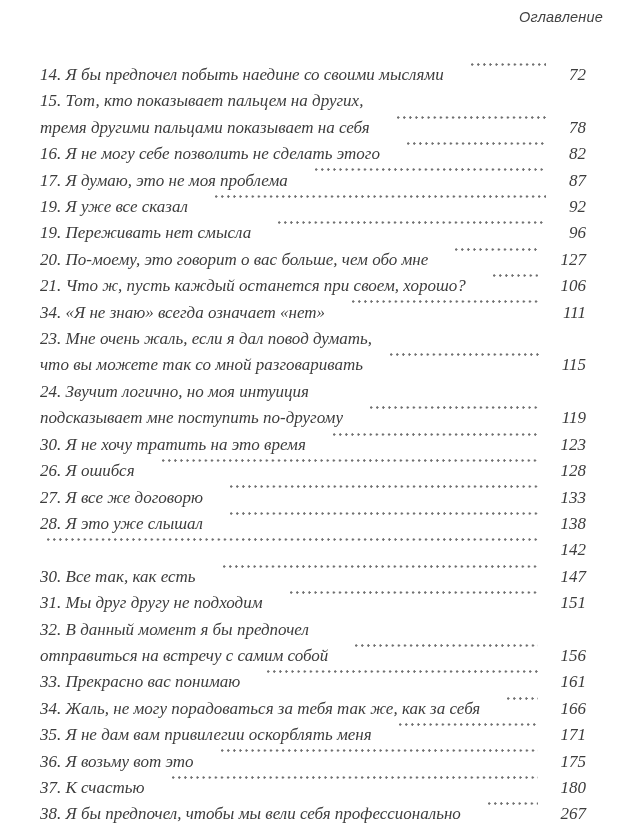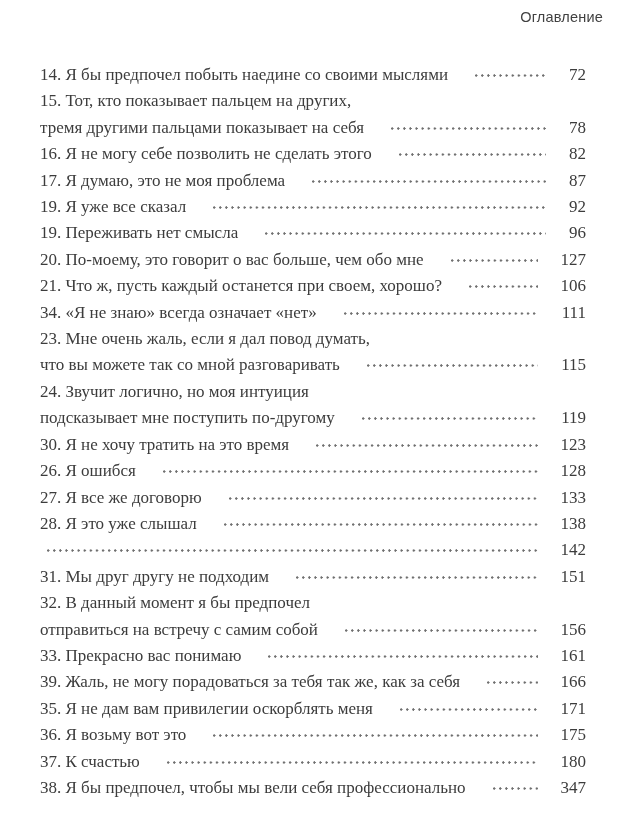--- a/index.html
+++ b/index.html
@@ -12,39 +12,40 @@
     width:621px;height:833px;
     background:var(--page-bg);
     font-family:"Liberation Serif","DejaVu Serif",serif;
     color:var(--text-color);
     overflow:hidden;
   }
   .page{
     box-sizing:border-box;
     width:621px;height:592px;
     padding:9px 35px 16px 40px;
+    font-style:italic;
   }
   .running-header{
     text-align:right;
     font-family:"Liberation Sans","DejaVu Sans",sans-serif;
     font-size:14.5px;
     letter-spacing:.2px;
     color:#414141;
     margin-right:-17px; 
   }
   .toc{
     margin-top:37px;
     font-size:17px;
     line-height:26.4px;
   }
   .entry{margin:0;}
   .line{display:block;}
   .line.last{
     display:flex;
-    align-items:center;
+    align-items:flex-start;
     gap:20px;
   }
   .t{
     flex:0 0 auto;
     white-space:nowrap;
   }
   .leader{
     flex:1 1 auto;
     display:inline-block;
     height:4px;
@@ -192,20 +193,27 @@
         </div>
       </div>
 
   <div class="entry">
         <div class="line last">
           <span class="leader"></span>
           <span class="pagenum">142</span>
         </div>
       </div>
 
+  <div class="entry">
+        <div class="line last">
+          <span class="t">30. Все так, как есть</span>
+          <span class="leader"></span>
+          <span class="pagenum">147</span>
+        </div>
+      </div>
 
   <div class="entry">
         <div class="line last">
           <span class="t">31. Мы друг другу не подходим</span>
           <span class="leader"></span>
           <span class="pagenum">151</span>
         </div>
       </div>
 
   <div class="entry">
@@ -220,21 +228,21 @@
   <div class="entry">
         <div class="line last">
           <span class="t">33. Прекрасно вас понимаю</span>
           <span class="leader"></span>
           <span class="pagenum">161</span>
         </div>
       </div>
 
   <div class="entry">
         <div class="line last">
-          <span class="t">39. Жаль, не могу порадоваться за тебя так же, как за себя</span>
+          <span class="t">34. Жаль, не могу порадоваться за тебя так же, как за себя</span>
           <span class="leader"></span>
           <span class="pagenum">166</span>
         </div>
       </div>
 
   <div class="entry">
         <div class="line last">
           <span class="t">35. Я не дам вам привилегии оскорблять меня</span>
           <span class="leader"></span>
           <span class="pagenum">171</span>
@@ -254,17 +262,17 @@
           <span class="t">37. К счастью</span>
           <span class="leader"></span>
           <span class="pagenum">180</span>
         </div>
       </div>
 
   <div class="entry">
         <div class="line last">
           <span class="t">38. Я бы предпочел, чтобы мы вели себя профессионально</span>
           <span class="leader"></span>
-          <span class="pagenum">347</span>
+          <span class="pagenum">267</span>
         </div>
       </div>
 </div>
 </div>
 
 </body></html>

